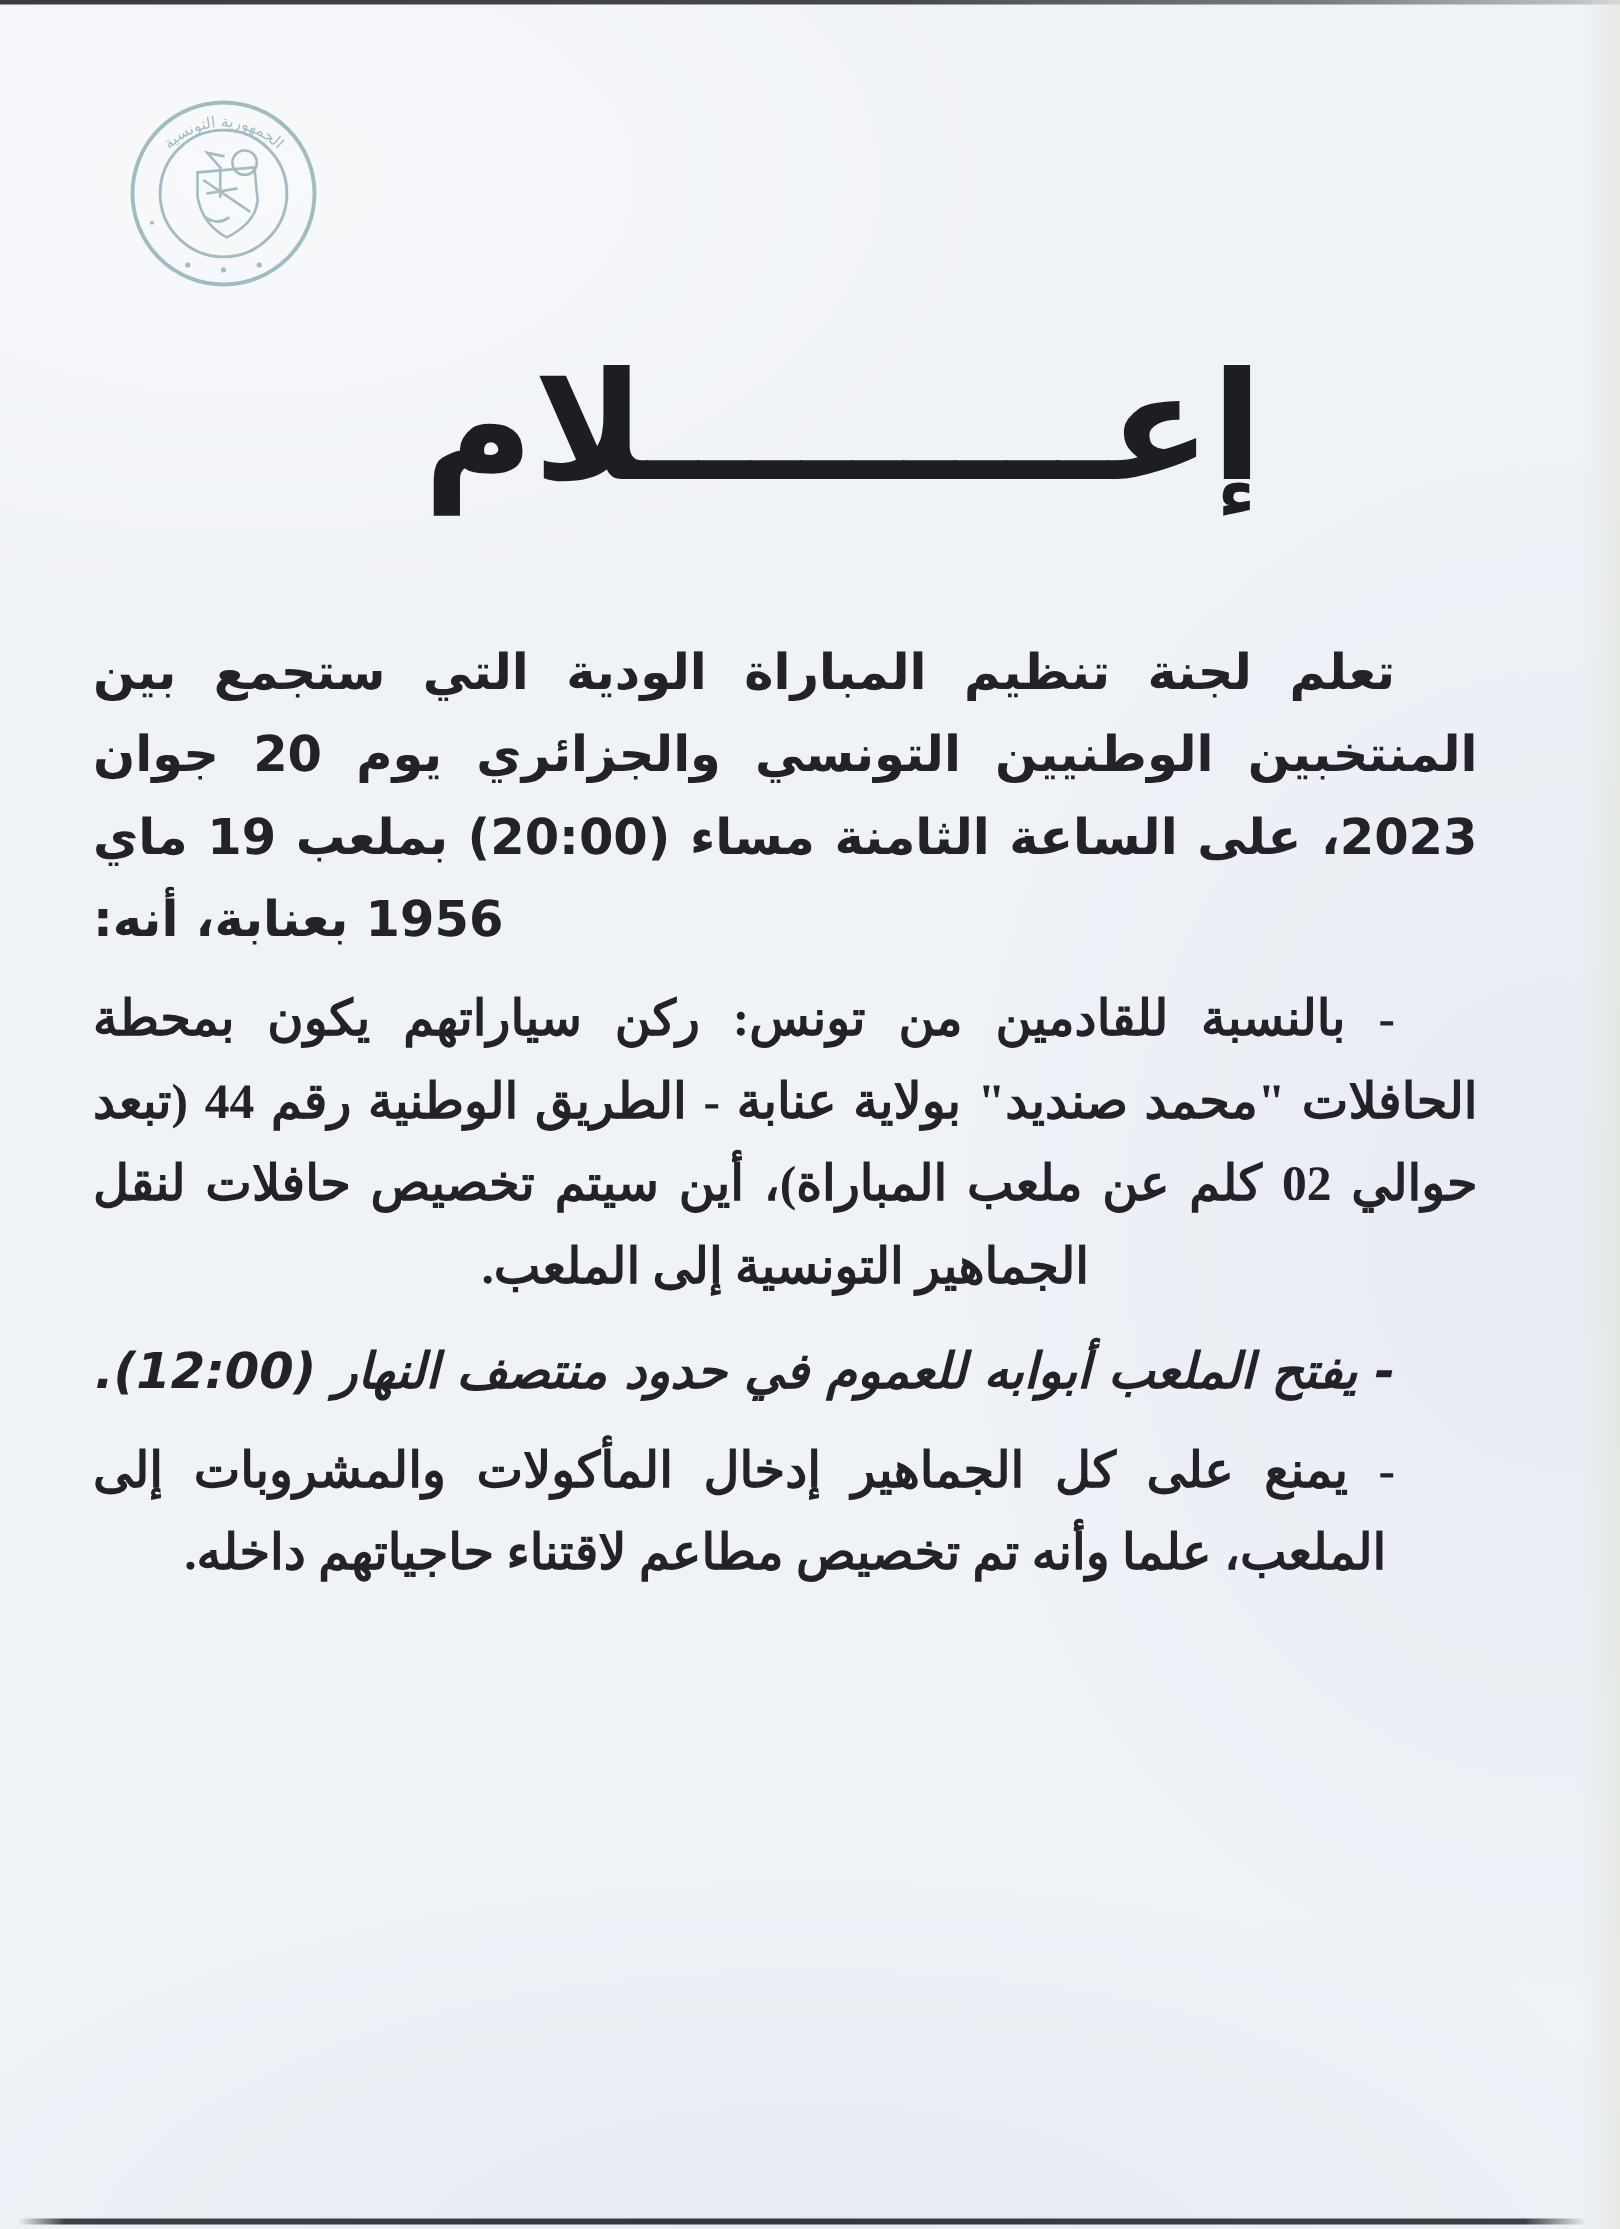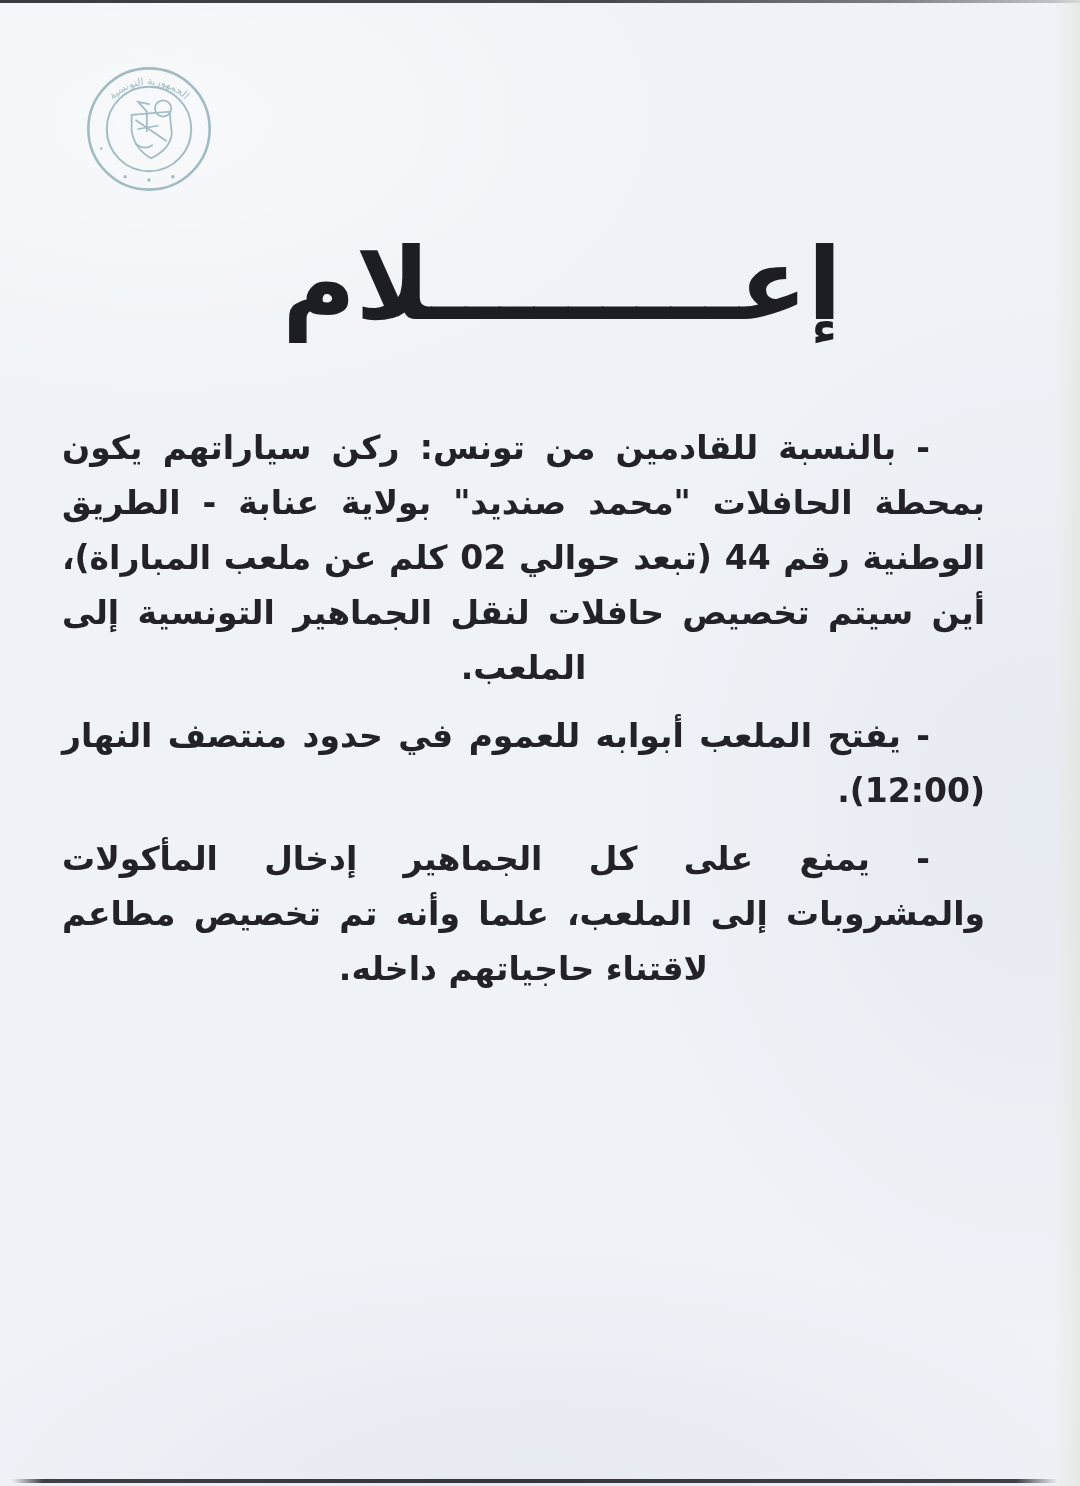--- a/index.html
+++ b/index.html
@@ -72,22 +72,22 @@
     font-size: 33px;
     font-weight: 700;
     line-height: 55px;
     text-align: justify;
   }
   .body-text p {
     margin: 0 0 13px 0;
     text-indent: 55px;
   }
   .tal-left   { text-align-last: left; }
-  .tal-center { text-align-last: center; }
-  .tal-right  { text-align-last: right; }
+  .tal-center { text-align-last: center; font-family: Liberation Serif, serif; }
+  .tal-right  { text-align-last: right; font-style: italic; }
 </style>
 </head>
 <body>
 
 <div class="page">
 
   <div class="edge-top"></div>
 
   <div class="stamp">
     <svg viewBox="0 0 120 120" xmlns="http://www.w3.org/2000/svg">
@@ -113,20 +113,21 @@
         <circle cx="60" cy="107" r="1.6"></circle>
         <circle cx="82" cy="104" r="1.6"></circle>
         <circle cx="16" cy="78" r="1.2"></circle>
       </g>
     </svg>
   </div>
 
   <h1 class="title">إعـــــــــلام</h1>
 
   <div class="body-text">
+    <p class="tal-left">تعلم لجنة تنظيم المباراة الودية التي ستجمع بين المنتخبين الوطنيين التونسي والجزائري يوم 20 جوان 2023، على الساعة الثامنة مساء (20:00) بملعب 19 ماي 1956 بعنابة، أنه:</p>
     <p class="tal-center">- بالنسبة للقادمين من تونس: ركن سياراتهم يكون بمحطة الحافلات "محمد صنديد" بولاية عنابة - الطريق الوطنية رقم 44 (تبعد حوالي 02 كلم عن ملعب المباراة)، أين سيتم تخصيص حافلات لنقل الجماهير التونسية إلى الملعب.</p>
     <p class="tal-right">- يفتح الملعب أبوابه للعموم في حدود منتصف النهار (12:00).</p>
     <p class="tal-center">- يمنع على كل الجماهير إدخال المأكولات والمشروبات إلى الملعب، علما وأنه تم تخصيص مطاعم لاقتناء حاجياتهم داخله.</p>
   </div>
 
   <div class="edge-right-tint"></div>
   <div class="edge-bottom"></div>
 
 </div>
 

